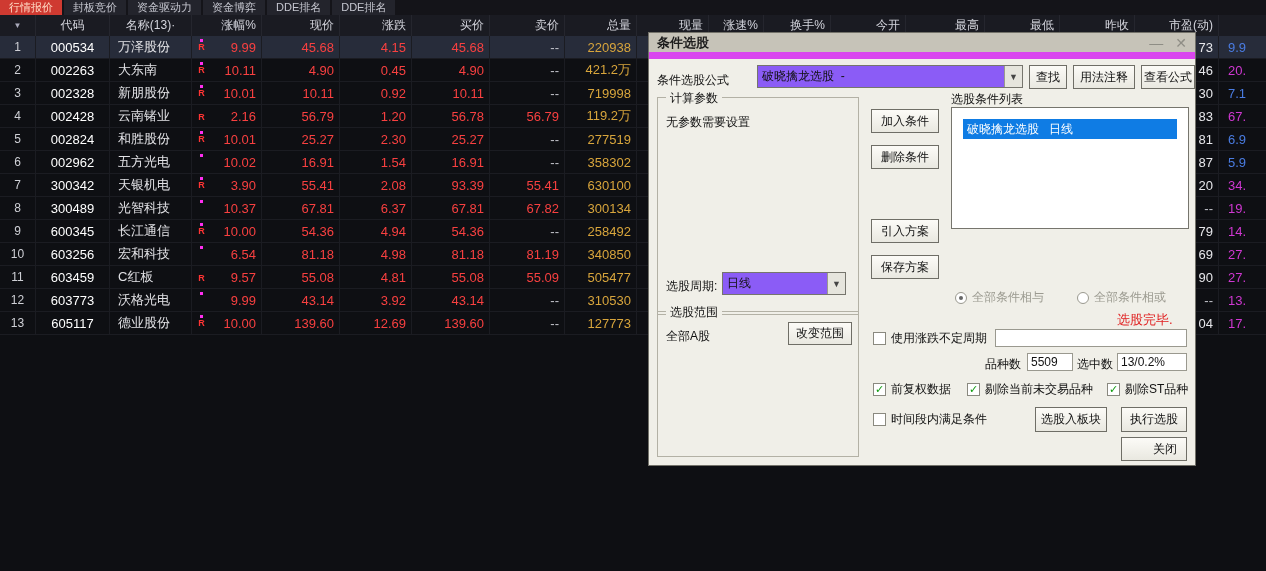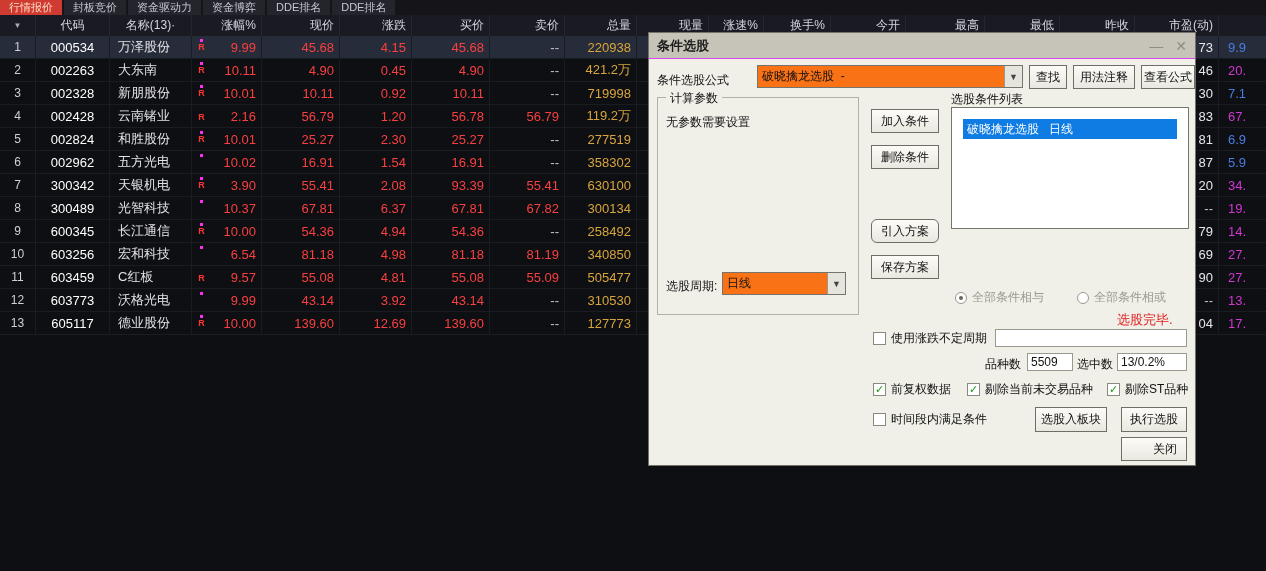--- a/index.html
+++ b/index.html
@@ -29,29 +29,29 @@
   .white{color:#e6e6ea;} .blue{color:#4a7ce2;} .magenta{color:#d038d2;}
   .amt{justify-content:flex-start;padding-left:9px;}
   .marker{position:absolute;left:5px;top:3px;display:flex;flex-direction:column;align-items:center;width:9px;}
   .mdot{width:3px;height:3px;background:#ff2ef0;margin-bottom:1px;}
   .rmark{color:#ff3434;font-size:9px;font-weight:bold;line-height:9px;}
   .rmark.lone{margin-top:5px;}
   
   .dlg{position:absolute;left:648px;top:32px;width:548px;height:434px;background:#f0efe8;
        border:1px solid #73726a;box-sizing:border-box;font-size:12px;color:#111;}
   .dlg-title{height:26px;background:#c6c3b8;display:flex;align-items:center;padding:0 8px;
-             font-weight:bold;border-bottom:1px solid #d946ef;box-sizing:border-box;}
+             font-weight:bold;border-bottom:7px solid #d946ef;box-sizing:border-box;}
   .dlg-title .t{flex:1;font-size:13px;color:#1c1c1c;}
   .winbtn{color:#8e8d85;font-size:14px;margin-left:12px;line-height:1;font-weight:normal;}
   .dlg-body{position:relative;height:406px;}
   .lbl{position:absolute;white-space:nowrap;color:#111;}
   .btn{position:absolute;display:flex;align-items:center;justify-content:center;
        background:linear-gradient(#fcfbf7,#e9e8e0);border:1px solid #6f6e66;box-sizing:border-box;
        font-size:12px;color:#111;white-space:nowrap;}
-  .combo{position:absolute;background:#f97316;border:1px solid #76756d;box-sizing:border-box;display:flex;align-items:stretch;justify-content:flex-end;}
+  .combo{position:absolute;background:#8b5cf6;border:1px solid #76756d;box-sizing:border-box;display:flex;align-items:stretch;justify-content:flex-end;}
   .combo .tx{flex:1;display:flex;align-items:center;padding-left:4px;white-space:pre;overflow:hidden;}
   .combo .arr{width:17px;background:#e6e5dd;border-left:1px solid #9a998f;display:flex;
               align-items:center;justify-content:center;color:#444;font-size:9px;}
   .grp{position:absolute;border:1px solid #b3b1a5;box-sizing:border-box;}
   .grp .glabel{position:absolute;top:-8px;left:8px;background:#f0efe8;padding:0 4px;white-space:nowrap;}
   .lbox{position:absolute;left:302px;top:48px;width:238px;height:122px;background:#fff;
         border:1px solid #76756d;box-sizing:border-box;padding:11px;}
   .litem{height:20px;background:#0f7ce4;color:#fff;display:flex;align-items:center;padding-left:4px;white-space:pre;}
   .field{position:absolute;background:#fff;border:1px solid #9a998f;box-sizing:border-box;
          display:flex;align-items:center;padding-left:3px;font-size:12px;color:#111;}
@@ -452,24 +452,29 @@
     <div class="grp" style="left:8px;top:38px;width:202px;height:218px;">
       <span class="glabel">计算参数</span>
       <span class="lbl" style="left:8px;top:16px;">无参数需要设置</span>
       <span class="lbl" style="left:8px;top:180px;">选股周期:</span>
       <div class="combo" style="left:64px;top:174px;width:124px;height:23px;">
         <span class="tx">日线</span>
         <span class="arr">▼</span>
       </div>
     </div>
 
+    <div class="grp" style="left:8px;top:252px;width:202px;height:146px;">
+      <span class="glabel">选股范围</span>
+      <span class="lbl" style="left:8px;top:16px;">全部A股</span>
+      <div class="btn" style="left:130px;top:10px;width:64px;height:23px;">改变范围</div>
+    </div>
 
     <div class="btn" style="left:222px;top:50px;width:68px;height:24px;">加入条件</div>
     <div class="btn" style="left:222px;top:86px;width:68px;height:24px;">删除条件</div>
-    <div class="btn" style="left:222px;top:160px;width:68px;height:24px;border-radius:6px;">引入方案</div>
+    <div class="btn" style="left:222px;top:160px;width:68px;height:24px;">引入方案</div>
     <div class="btn" style="left:222px;top:196px;width:68px;height:24px;">保存方案</div>
 
     <span class="lbl" style="left:302px;top:32px;">选股条件列表</span>
     <div class="lbox">
       <div class="litem">破晓擒龙选股   日线</div>
     </div>
 
     <div class="rrow" style="left:306px;top:230px;">
       <span class="radio">
           <span class="rdot"></span>

